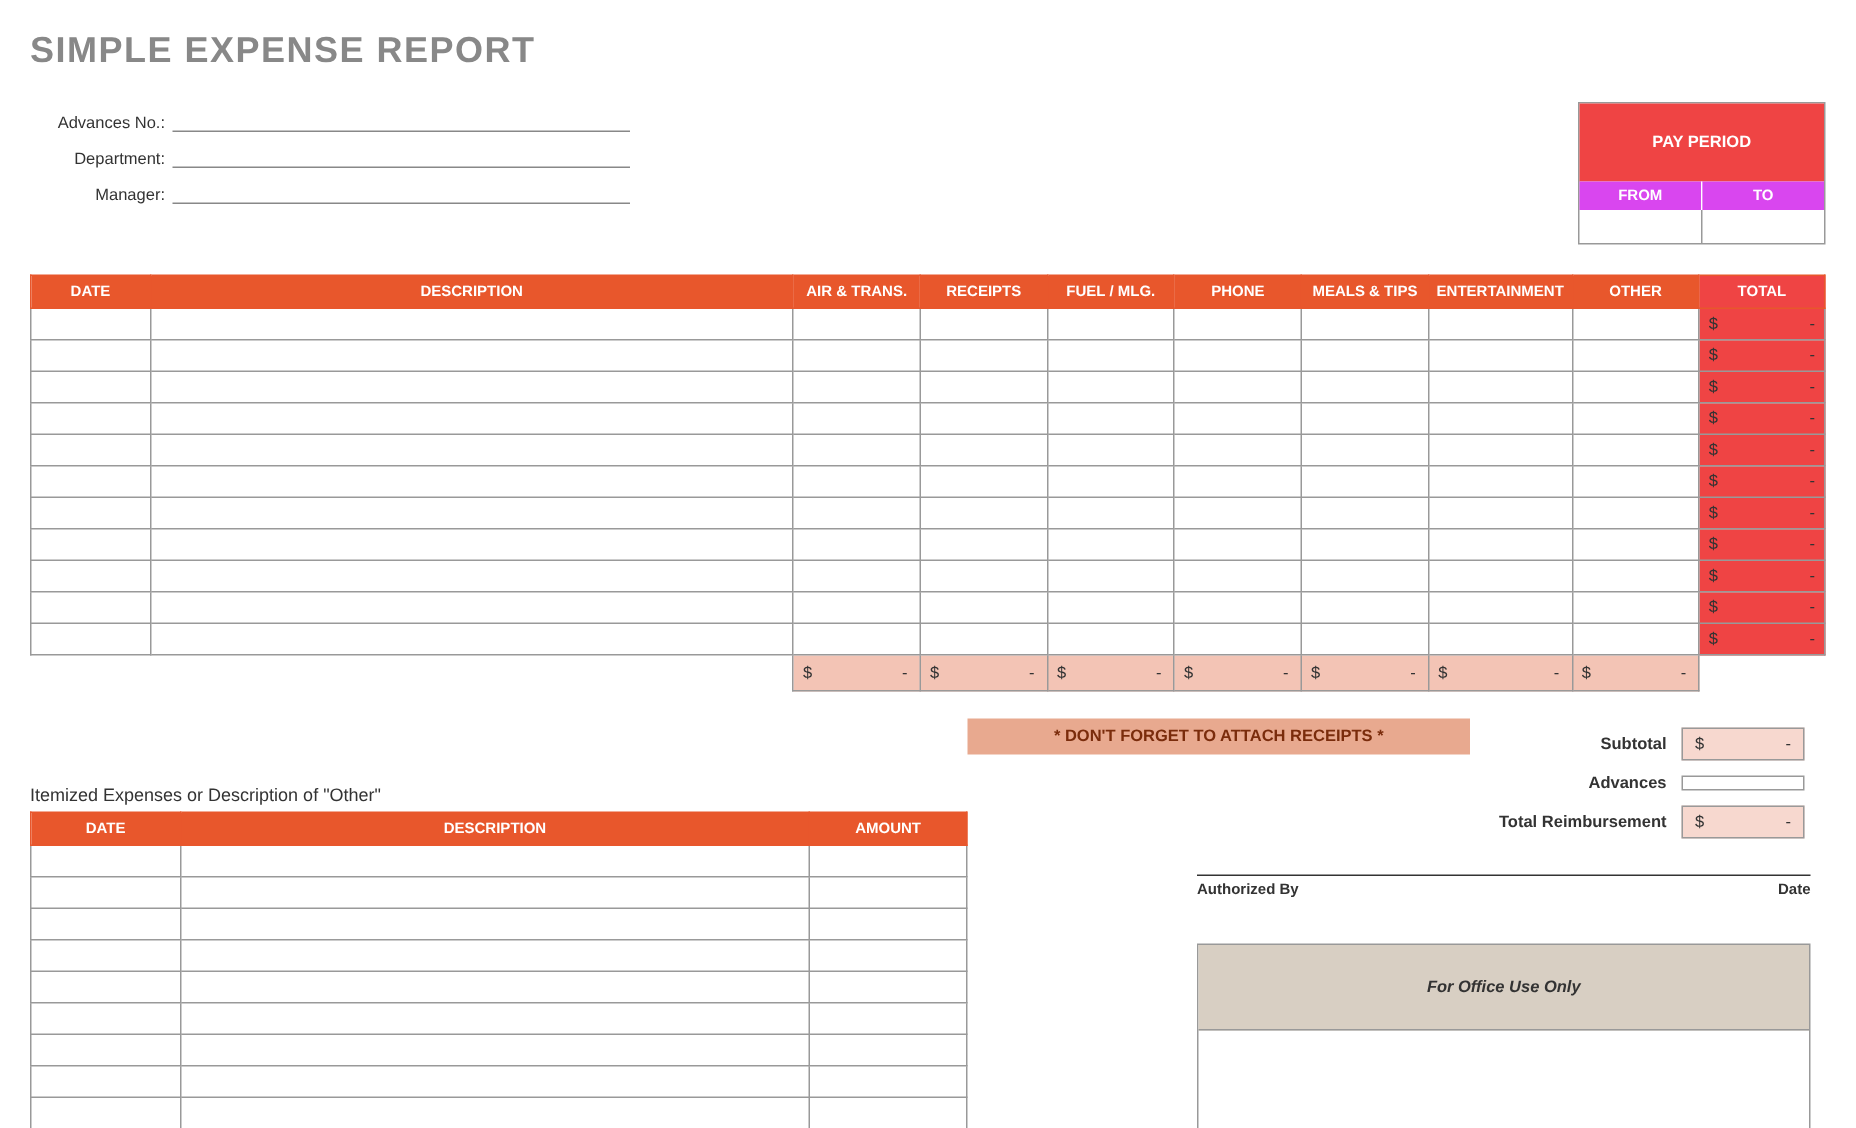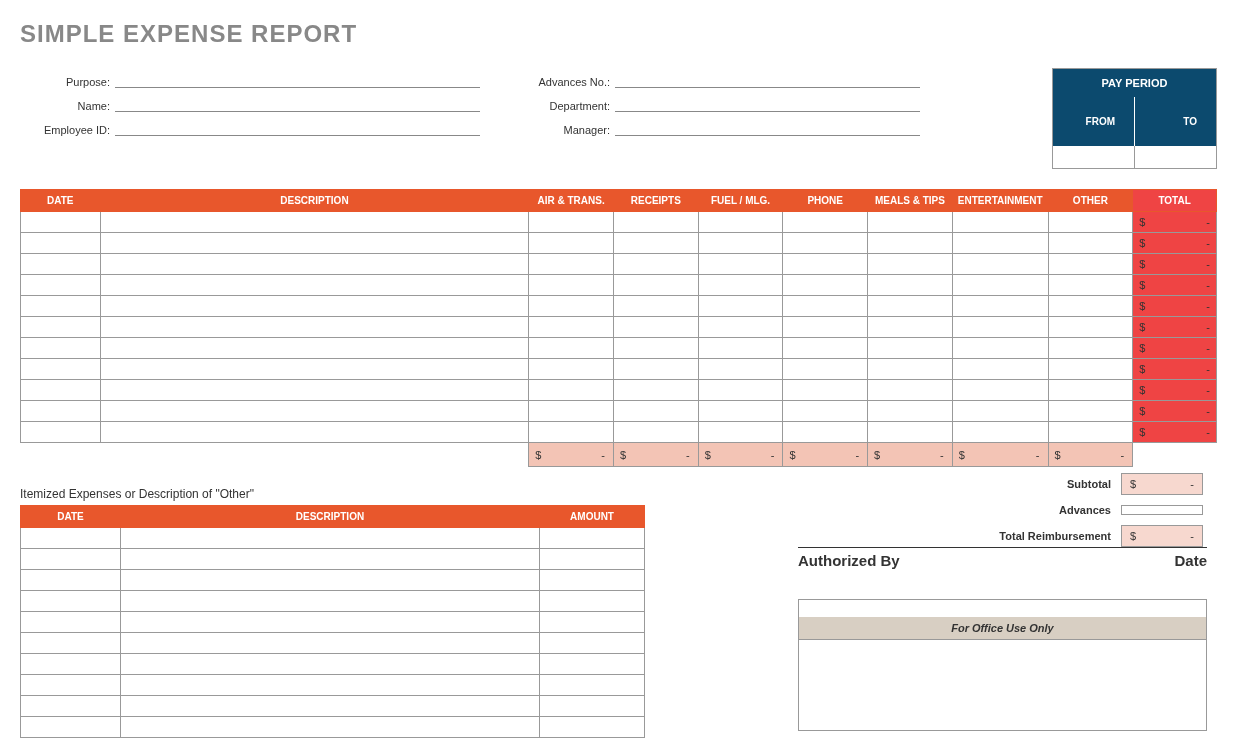--- a/index.html
+++ b/index.html
@@ -10,23 +10,23 @@
   .header-section { display: flex; margin-bottom: 20px; }
   .header-left { width: 500px; }
   .header-mid { width: 440px; }
   .header-right { flex: 1; display: flex; justify-content: flex-end; }
   
   .field-row { display: flex; align-items: flex-end; margin-bottom: 4px; height: 20px; }
   .field-label { width: 95px; text-align: right; padding-right: 5px; font-size: 11px; }
   .field-line { flex: 1; border-bottom: 1px solid #888; height: 18px; margin-right: 40px; }
   
   .pay-period { width: 165px; border: 1px solid #999; }
-  .pay-period-header { background: #0c4a6e; color: #fff; text-align: center; font-weight: bold; font-size: 11px; padding: 8px; }
+  .pay-period-header { background: #ef4444; color: #fff; text-align: center; font-weight: bold; font-size: 11px; padding: 20px; }
   .pay-period-sub { display: flex; }
-  .pay-period-sub div { flex: 1; background: #0c4a6e; color: #fff; text-align: right; font-weight: bold; font-size: 10px; padding: 19px; border-right: 1px solid #fff; }
+  .pay-period-sub div { flex: 1; background: #d946ef; color: #fff; text-align: center; font-weight: bold; font-size: 10px; padding: 4px; border-right: 1px solid #fff; }
   .pay-period-sub div:last-child { border-right: none; }
   .pay-period-cells { display: flex; }
   .pay-period-cells div { flex: 1; height: 22px; border-right: 1px solid #999; }
   .pay-period-cells div:last-child { border-right: none; }
   
   .main-table { width: 100%; border-collapse: collapse; margin-bottom: 0; }
   .main-table th { background: #e8572c; color: #fff; font-size: 10px; font-weight: bold; padding: 5px 4px; border: 1px solid #e8572c; text-align: center; }
   .main-table td { border: 1px solid #999; height: 21px; padding: 2px 6px; font-size: 11px; }
   .main-table .col-date { width: 78px; }
   .main-table .col-desc { width: 420px; }
@@ -46,49 +46,35 @@
   .summary-value { width: 82px; padding: 4px 8px; text-align: right; border: 1px solid #999; background: #fff; }
   .summary-value.shaded { background: #f7d8cf; }
   
   .itemized-title { font-size: 12px; margin: 20px 0 4px 0; }
   .itemized-table { width: 625px; border-collapse: collapse; }
   .itemized-table th { background: #e8572c; color: #fff; font-size: 10px; font-weight: bold; padding: 5px; border: 1px solid #e8572c; text-align: center; }
   .itemized-table td { border: 1px solid #999; height: 21px; }
   .itemized-table .i-date { width: 100px; }
   .itemized-table .i-desc { width: 420px; }
   .itemized-table .i-amt { width: 105px; }
-  .sig-line { border-top: 1px solid #333; margin-top: 80px; display: flex; justify-content: space-between; padding-top: 4px; font-weight: bold; font-size: 15px; }
+  .sig-line { border-top: 1px solid #333; margin-top: 80px; display: flex; justify-content: space-between; padding-top: 4px; font-weight: bold; font-size: 10px; }
   .office-box { margin-top: 30px; border: 1px solid #999; }
-  .office-header { background: #d8cfc3; text-align: center; font-style: italic; font-weight: bold; padding: 5px; font-size: 11px; border-bottom: 1px solid #999; margin-top: 17px; }
+  .office-header { background: #d8cfc3; text-align: center; font-style: italic; font-weight: bold; padding: 22px; font-size: 11px; border-bottom: 1px solid #999; }
   .office-body { height: 90px; }
   
   .lower-section { display: flex; }
   .lower-left { width: 528px; }
   .lower-right { flex: 1; padding-left: 250px; padding-right: 10px; }
 </style>
 </head>
 <body>
 
 <div class="title">SIMPLE EXPENSE REPORT</div>
 
 <div class="header-section">
-  <div class="header-left" id="hdr-left">
-      <div class="field-row">
-        <div class="field-label">Purpose:</div>
-        <div class="field-line"></div>
-      </div>
-      <div class="field-row">
-        <div class="field-label">Name:</div>
-        <div class="field-line"></div>
-      </div>
-      <div class="field-row">
-        <div class="field-label">Employee ID:</div>
-        <div class="field-line"></div>
-      </div>
-    </div>
   <div class="header-mid" id="hdr-mid">
       <div class="field-row">
         <div class="field-label">Advances No.:</div>
         <div class="field-line"></div>
       </div>
       <div class="field-row">
         <div class="field-label">Department:</div>
         <div class="field-line"></div>
       </div>
       <div class="field-row">
@@ -383,20 +369,21 @@
     <div class="summary-line">
       <div class="summary-label">Total Reimbursement</div>
       <div class="summary-value shaded">
           <span class="dollar-cell">
             <span>$</span>
             <span>-</span>
           </span>
         </div>
     </div>
   </div>
+  <div class="receipts-note">* DON'T FORGET TO ATTACH RECEIPTS *</div>
 </div>
 
 <div class="lower-section">
   <div class="lower-left">
     <div class="itemized-title">Itemized Expenses or Description of "Other"</div>
     <table class="itemized-table">
       <thead>
           <tr id="item-head">
             <th class="i-date">DATE</th>
             <th class="i-desc">DESCRIPTION</th>

